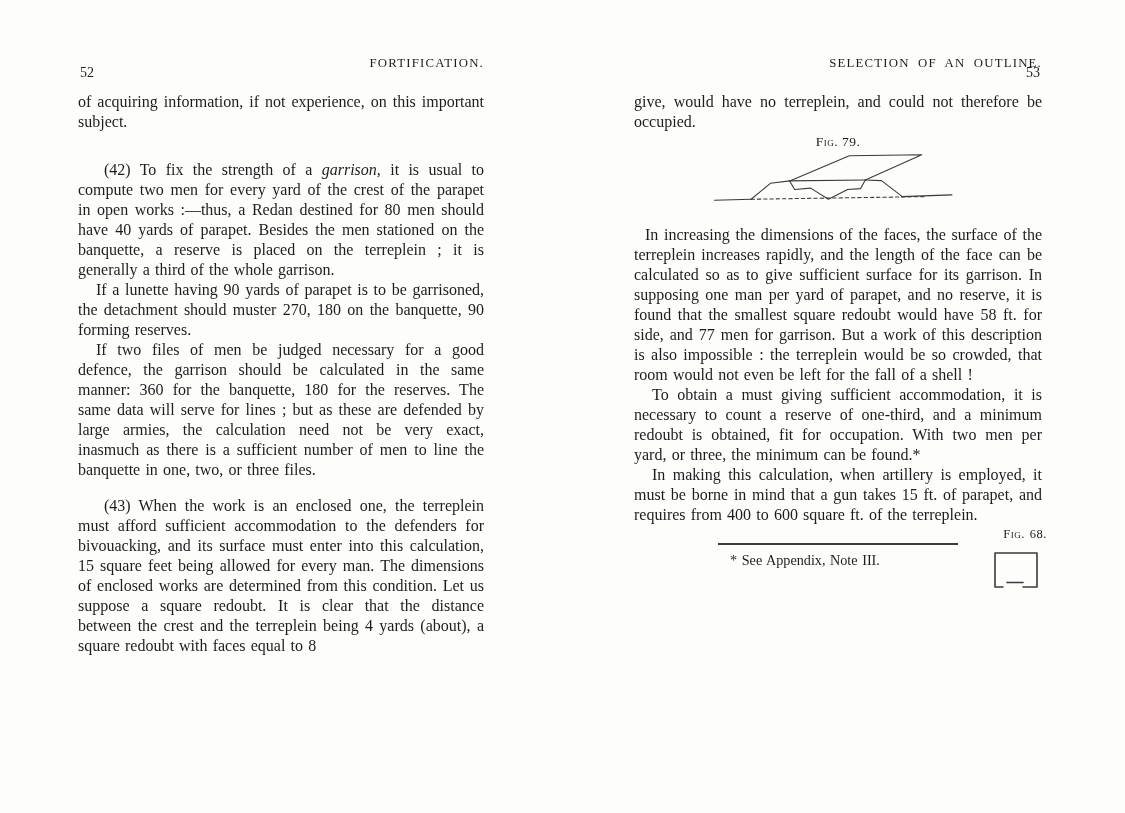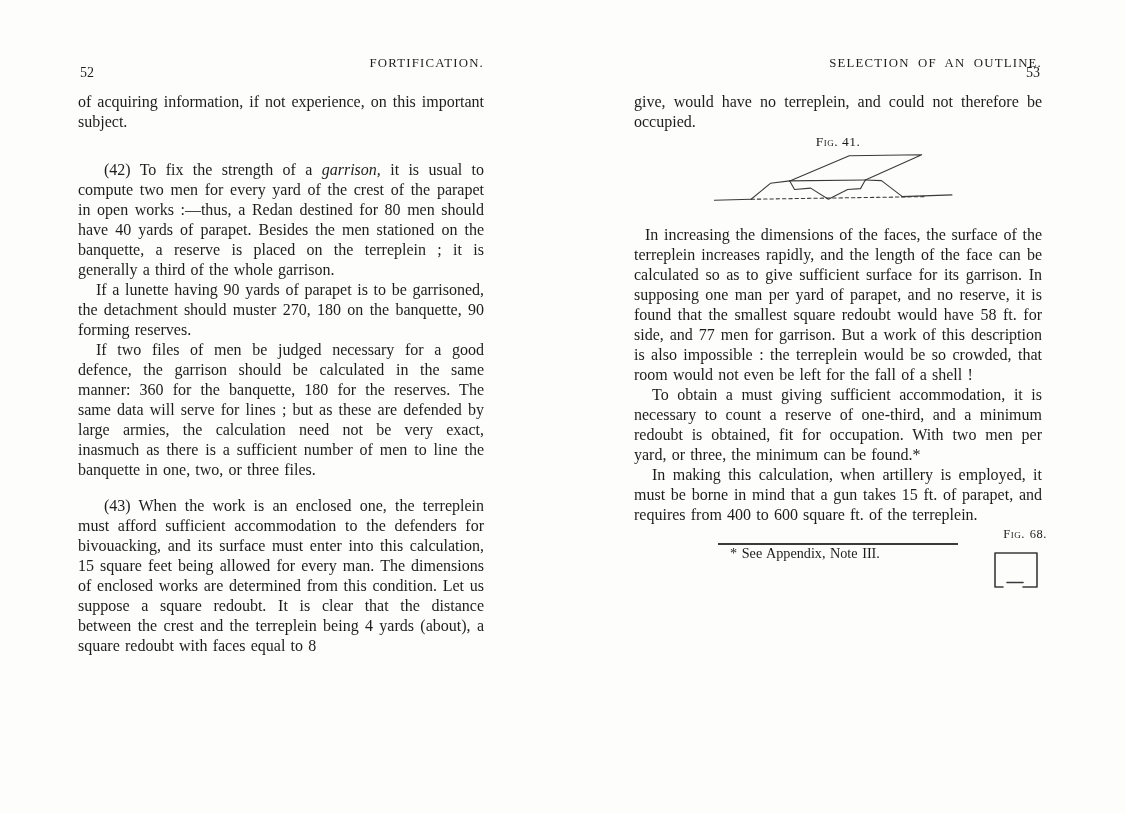--- a/index.html
+++ b/index.html
@@ -54,21 +54,21 @@
   .fig68-float .fig-caption { font-size:12.5px; }
   .fig68-float svg { display:block; margin:6px auto 0; }
 
   .footnote-rule {
     width:240px; height:2px;
     background:#3b3b3b;
     margin:18px auto 0;
   }
   .footnote {
     text-align:center; font-size:14.2px;
-    word-spacing:1px;
+    margin-top:7px; word-spacing:1px;
   }
   .stroke { fill:none; stroke:#3a3a3a; stroke-width:1.1; stroke-linejoin:round; stroke-linecap:round; }
   .stroke-dash { stroke-dasharray:3.5,3; }
 </style>
 </head>
 <body>
 
 <div class="spread">
 
   <section class="page page-left">
@@ -89,21 +89,21 @@
   </section>
 
   <section class="page page-right">
     <header class="running-head">
       <span class="running-title">SELECTION OF AN OUTLINE.</span>
       <span class="pagenum pagenum-right">53</span>
     </header>
 
     <p class="body mt-intro">give, would have no terreplein, and could not therefore be occupied.</p>
 
-    <div class="fig-caption fig67-caption">Fig. 41.</div>
+    <div class="fig-caption fig67-caption">Fig. 79.</div>
 
     <div class="fig67-wrap">
       <svg width="280" height="56" viewBox="0 0 280 58">
 
         <path class="stroke" d="M12,52 L50,51"></path>
         <path class="stroke stroke-dash" d="M50,51 L230,48.3"></path>
         <path class="stroke" d="M206,48.3 L258,46.5"></path>
 
         <path class="stroke" d="M50,51 L70,34.5 L90,32"></path>
         <path class="stroke" d="M90,32 L168.3,31"></path>

